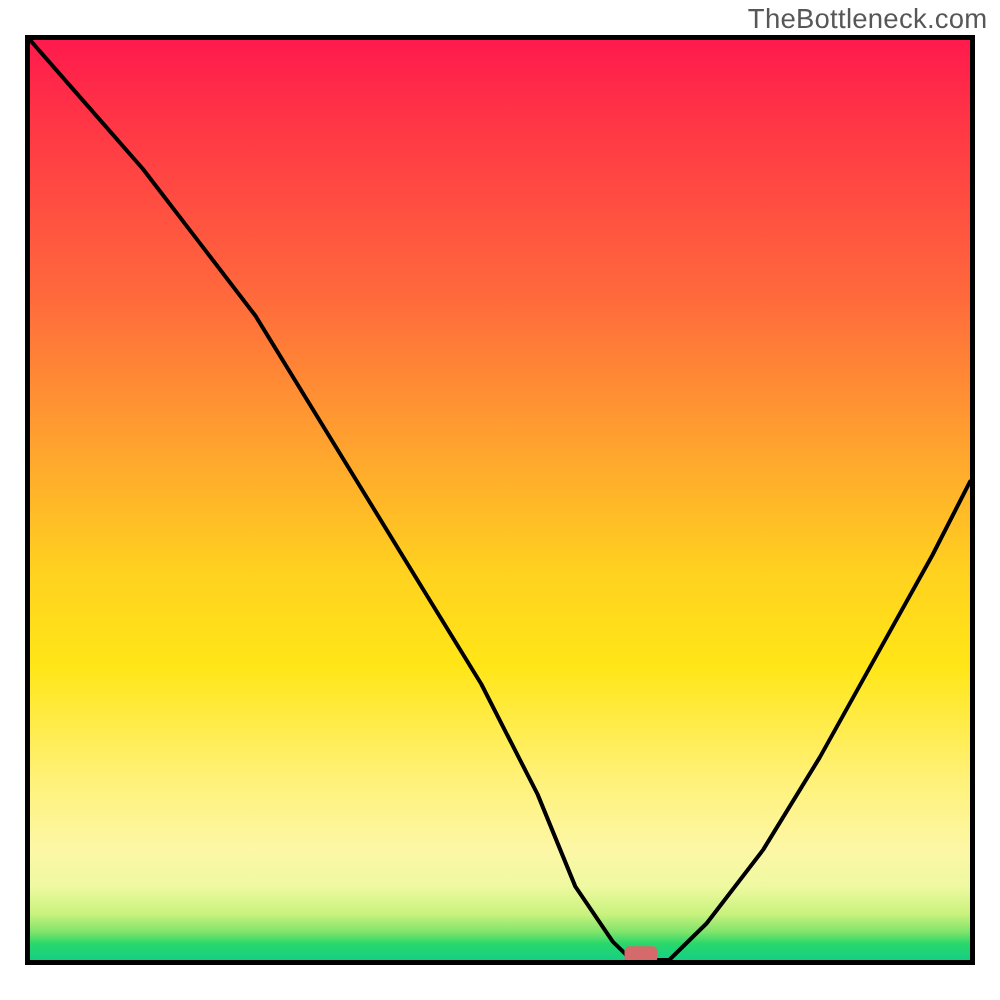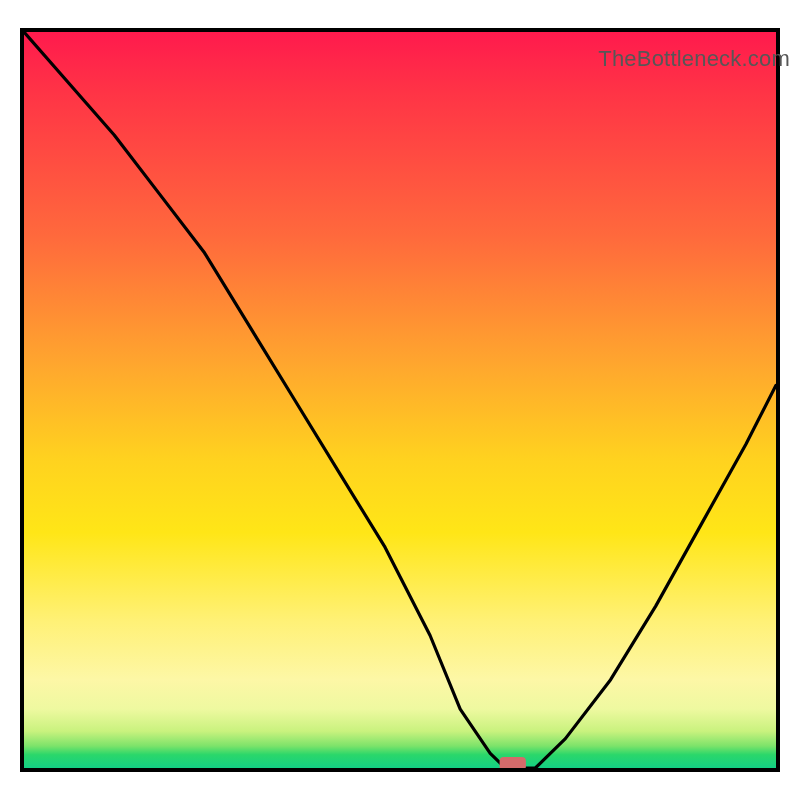--- a/index.html
+++ b/index.html
@@ -17,21 +17,20 @@
   }
   .watermark {
     position: absolute;
     top: 2px;
     right: 10px;
     font-size: 22px;
     font-weight: 500;
     color: #575757;
     z-index: 10;
     letter-spacing: 0.2px;
-    margin-top: 44px;
   }
   .plot-frame {
     position: absolute;
     left: 20px;
     top: 28px;
     width: 760px;
     height: 744px;
     border: 4px solid #000;
     box-sizing: border-box;
     overflow: hidden;

